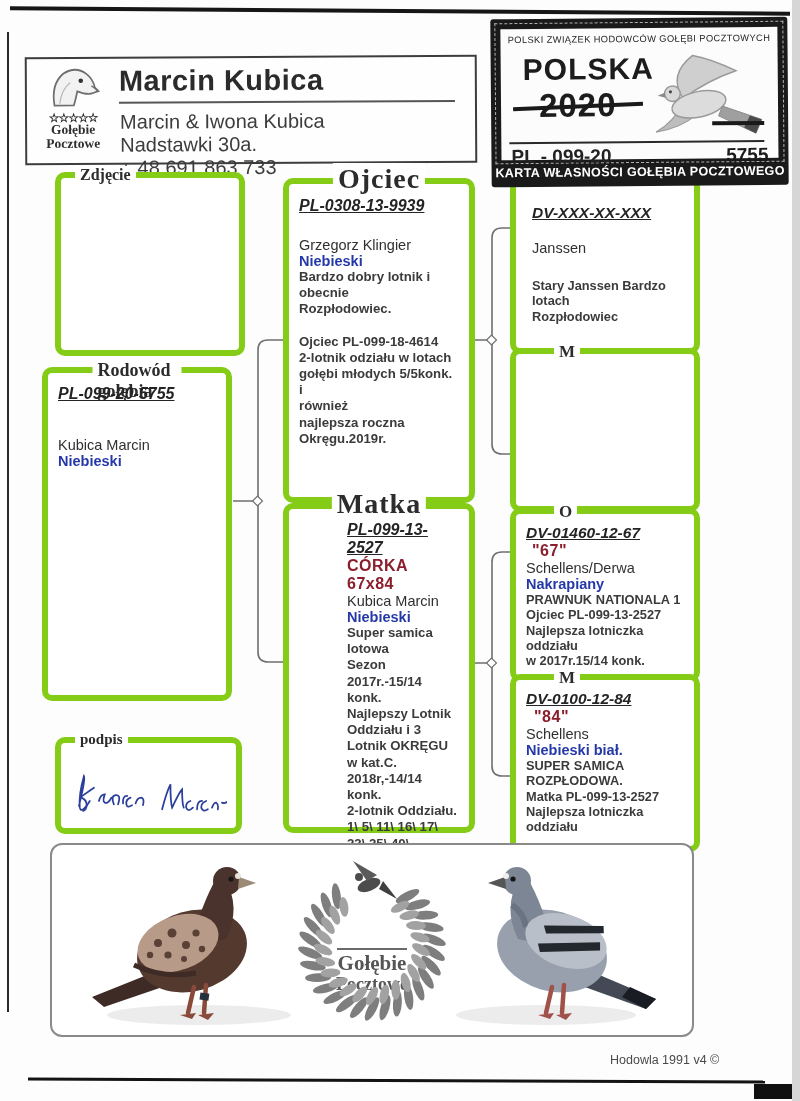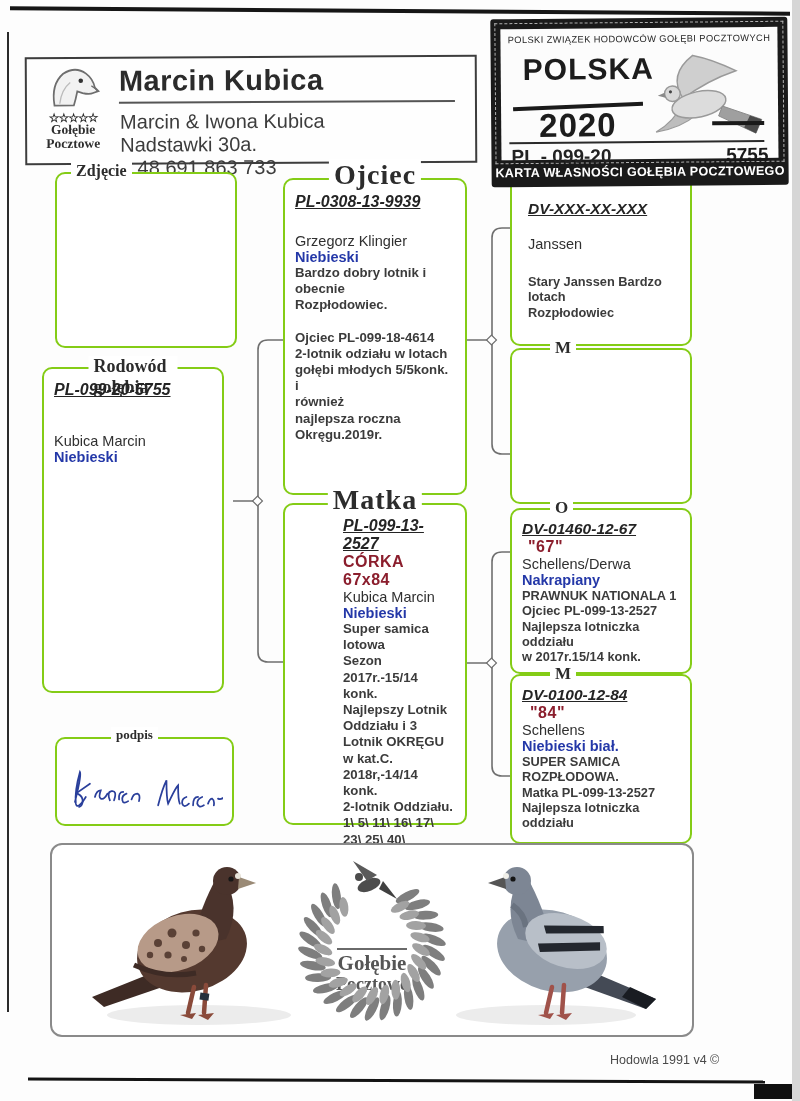--- a/index.html
+++ b/index.html
@@ -23,32 +23,32 @@
                border-bottom:2px solid #555;padding-bottom:4px;letter-spacing:.5px;}
   .owner-sub{position:absolute;left:93px;top:52px;font-size:20px;color:#3c3c3c;white-space:pre-line;line-height:23px;}
 
   
   .stamp{position:absolute;left:491px;top:18px;width:297px;height:168px;background:#1a1a1a;z-index:3;
          transform:rotate(-.5deg);border-radius:3px;}
   .stamp::before{content:'';position:absolute;inset:4px 4px 23px 4px;border:1px dashed rgba(255,255,255,.65);}
   .stamp-inner{position:absolute;left:10px;top:10px;right:10px;bottom:27px;background:#fcfcfc;}
   .stamp-fed{position:absolute;top:6px;left:0;right:0;text-align:center;font-size:9.3px;letter-spacing:.4px;color:#262626;}
   .stamp-country{position:absolute;left:22px;top:24px;font-size:30px;font-weight:bold;color:#1c1c1c;letter-spacing:1px;}
-  .stamp-year{position:absolute;left:38px;top:58px;font-size:33px;font-weight:bold;color:#1c1c1c;letter-spacing:1px;margin-top:20px;}
+  .stamp-year{position:absolute;left:38px;top:58px;font-size:33px;font-weight:bold;color:#1c1c1c;letter-spacing:1px;}
   .stamp-strike{position:absolute;left:12px;top:76px;width:130px;border-top:4px solid #1a1a1a;transform:rotate(-2deg);}
   .stamp-strike2{position:absolute;right:14px;top:94px;width:52px;border-top:4px solid #1a1a1a;}
   .stamp-rule{position:absolute;left:8px;right:14px;top:113px;border-top:2px solid #2a2a2a;}
   .stamp-ring{position:absolute;left:10px;top:117px;font-size:19px;font-weight:bold;color:#222;}
   .stamp-serial{position:absolute;right:10px;top:117px;font-size:19px;font-weight:bold;color:#1a1a1a;}
   .stamp-bar{position:absolute;left:0;right:0;bottom:3px;height:21px;color:#fff;text-align:center;
              font-size:12.6px;font-weight:bold;letter-spacing:.3px;line-height:21px;}
   .stamp-bird{position:absolute;right:4px;top:22px;}
 
   
-  .pbox{position:absolute;background:#fff;border:2px solid #84cc16;border-radius:10px;z-index:1;}
+  .pbox{position:absolute;background:#fff;border:6px solid #84cc16;border-radius:10px;z-index:1;}
   .pbox-label{position:absolute;background:#fff;padding:0 5px;font-family:"Liberation Serif",serif;
               font-weight:bold;color:#2c2c2c;}
   .lbl-big{font-size:28px;top:-21px;left:50%;transform:translateX(-50%);letter-spacing:1px;}
   .lbl-med{font-size:18px;top:-13px;left:50%;transform:translateX(-50%);}
   .lbl-sm{font-size:16px;top:-12px;left:14px;}
   .lbl-tag{font-size:17px;top:-12px;left:38px;}
   .pbox-content{position:absolute;inset:0;padding:10px 10px;}
   .ring{font-size:16px;font-weight:bold;font-style:italic;color:#242424;text-decoration:underline;}
   .ring-sm{font-size:15.5px;}
   .bird-name{font-size:14.5px;font-weight:normal;color:#303030;}
@@ -141,21 +141,21 @@
     <span class="pbox-label lbl-med">Rodowód gołębia</span>
     <div class="pbox-content" style="padding-top:12px;">
       <div class="ring">PL-099-20-5755</div>
       <div style="height:34px;"></div>
       <div class="bird-name">Kubica Marcin</div>
       <div class="bird-color">Niebieski</div>
     </div>
   </div>
 
   <div class="pbox" style="left:55px;top:737px;width:175px;height:85px;">
-    <span class="pbox-label lbl-sm" style="font-size:13px;margin-left:40px;">podpis</span>
+    <span class="pbox-label lbl-sm" style="font-size:15px;">podpis</span>
     <svg class="sig-svg" width="158" height="60" viewBox="0 0 190 60">
       <g fill="none" stroke="#2a3f9b" stroke-width="2.1" stroke-linecap="round">
         <path d="M12 48 C16 30 20 16 18 12 C14 26 12 40 13 50 C14 56 19 52 25 42"></path>
         <path d="M30 26 L13 38 M15 38 C24 42 22 52 17 54"></path>
         <path d="M36 42 q2 -8 7 -8 q-3 8 0 10 q4 2 8 -6 m3 8 q-4 -10 2 -11 q7 -1 3 11 m6 -1 q-1 -9 5 -9 m4 2 q-6 2 -5 8 q1 5 7 1 m4 -2 q2 -7 7 -7 q4 1 2 9"></path>
         <path d="M112 52 C116 36 120 26 122 22 C122 32 122 44 124 50 C128 42 132 32 136 28 C136 36 136 46 138 50"></path>
         <path d="M146 42 q-6 2 -5 8 q2 6 8 0 m5 2 q0 -10 6 -10 m5 0 q-6 2 -6 8 q2 6 8 2 m5 -2 q2 -6 5 -6 q3 2 2 8 m5 -8 q4 2 9 -3"></path>
       </g>
     </svg>
   </div>

